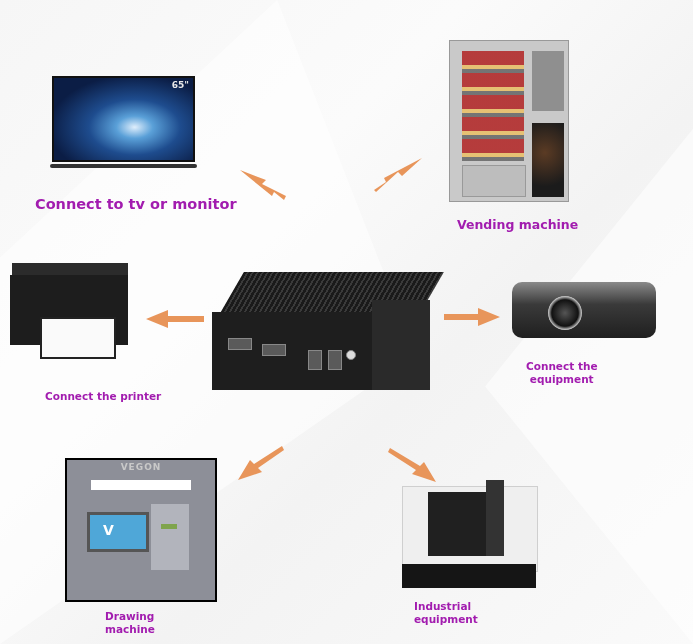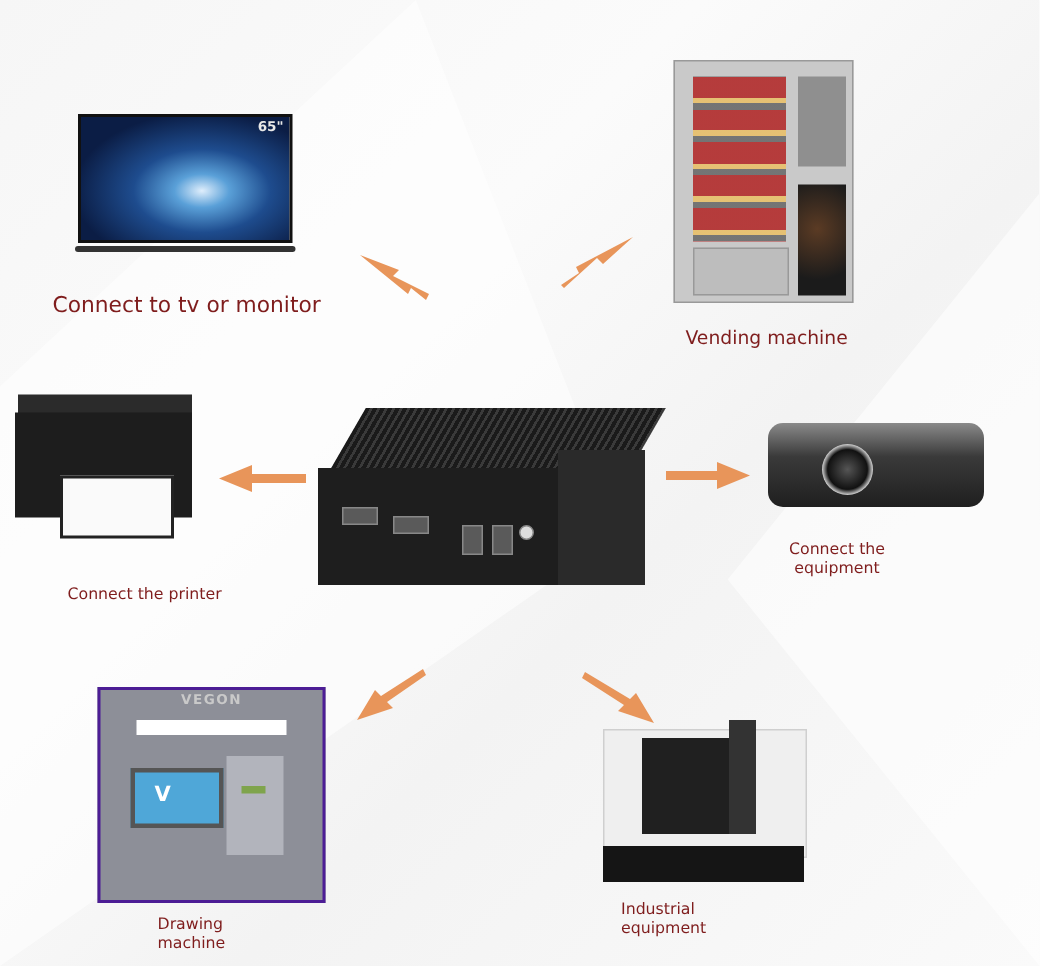--- a/index.html
+++ b/index.html
@@ -1,20 +1,20 @@
 <!DOCTYPE html>
 <html><head>
 <meta charset="utf-8">
 <style>
   html,body{margin:0;padding:0;}
   body{width:693px;height:644px;position:relative;overflow:hidden;
     background:linear-gradient(135deg,#f6f6f6 0%,#fbfbfb 35%,#f3f3f3 60%,#fafafa 100%);
     font-family:"DejaVu Sans","Liberation Sans",sans-serif;}
   .facet{position:absolute;background:rgba(255,255,255,0.55);}
-  .label{position:absolute;font-weight:normal;color:#7f1d1d;line-height:1.25;}
+  .label{position:absolute;font-weight:bold;color:#a21caf;line-height:1.25;}
   .item{position:absolute;}
   .arrow{position:absolute;width:46px;height:18px;}
   
   .tv{left:52px;top:76px;width:143px;height:92px;}
   .tv .screen{position:absolute;left:0;top:0;width:143px;height:86px;background:#0a1d40;
     background:radial-gradient(ellipse at 58% 60%,#dfeefc 0%,#5aa0d8 16%,#1e4c8e 40%,#0b1d45 75%);border:2px solid #111;box-sizing:border-box;}
   .tv .size{position:absolute;right:6px;top:4px;color:#e8e8e8;font-size:9px;font-weight:bold;}
   .tv .stand{position:absolute;left:-2px;bottom:0;width:147px;height:4px;background:#333;border-radius:2px;}
   
   .vend{left:449px;top:40px;width:118px;height:160px;background:#c9c9c9;border:1px solid #999;}
@@ -32,21 +32,21 @@
   
   .printer{left:10px;top:263px;width:120px;height:96px;}
   .printer .body{position:absolute;left:0;top:12px;width:118px;height:70px;background:#1d1d1d;}
   .printer .lid{position:absolute;left:2px;top:0;width:116px;height:16px;background:#2b2b2b;}
   .printer .paper{position:absolute;left:30px;top:54px;width:72px;height:38px;background:#fafafa;border:2px solid #222;}
   
   .proj{left:512px;top:272px;width:146px;height:76px;}
   .proj .body{position:absolute;left:0;top:10px;width:144px;height:56px;background:linear-gradient(180deg,#8a8a8a 0%,#3a3a3a 40%,#1f1f1f 100%);border-radius:10px;}
   .proj .lens{position:absolute;left:36px;top:24px;width:34px;height:34px;border-radius:50%;background:radial-gradient(circle,#555 0%,#111 55%,#ccc 70%,#222 80%);}
   
-  .atm{left:65px;top:458px;width:148px;height:140px;background:#8d8f98;border:2px solid #4c1d95;text-decoration:underline;}
+  .atm{left:65px;top:458px;width:148px;height:140px;background:#8d8f98;border:2px solid #000000;text-decoration:underline;}
   .atm .head{position:absolute;left:14px;top:2px;width:120px;height:14px;color:#c9c9c9;font-size:9px;text-align:center;font-weight:bold;letter-spacing:1px;}
   .atm .light{position:absolute;left:24px;top:20px;width:100px;height:10px;background:#fff;}
   .atm .screen{position:absolute;left:20px;top:52px;width:56px;height:34px;background:#4fa7d8;border:3px solid #555;}
   .atm .v{position:absolute;left:36px;top:62px;color:#fff;font-weight:bold;font-size:14px;}
   .atm .slot{position:absolute;left:84px;top:44px;width:38px;height:66px;background:#b2b4bc;}
   .atm .card{position:absolute;left:94px;top:64px;width:16px;height:5px;background:#7fa44c;}
   
   .cnc{left:402px;top:468px;width:136px;height:122px;}
   .cnc .body{position:absolute;left:0;top:18px;width:134px;height:84px;background:#efefef;border:1px solid #cfcfcf;}
   .cnc .door{position:absolute;left:26px;top:24px;width:58px;height:64px;background:#202020;}

